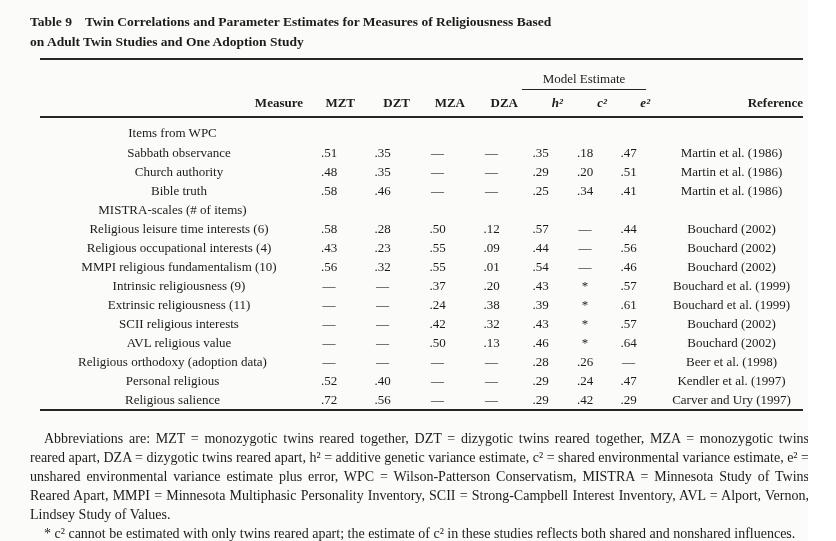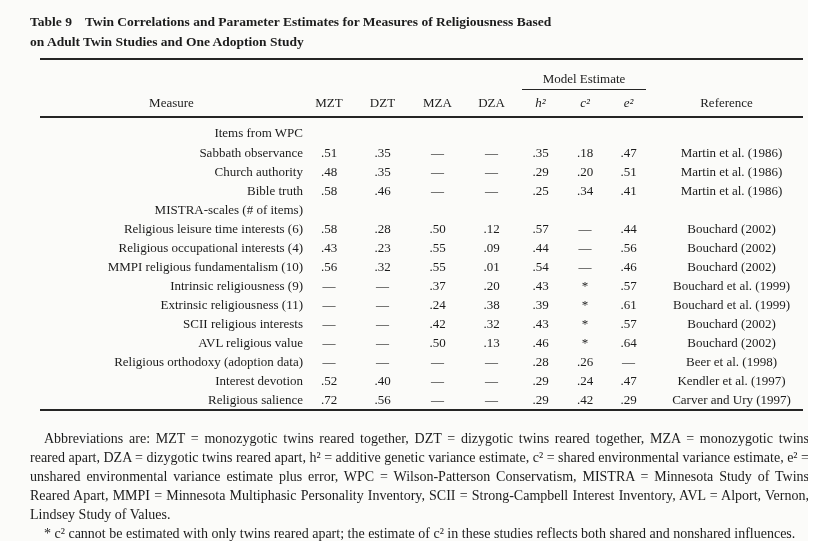--- a/index.html
+++ b/index.html
@@ -44,40 +44,40 @@
   .group-label {
     display: block;
     margin: 0 4px;
     text-align: center;
     border-bottom: 1.5px solid #252525;
     padding-bottom: 2px;
     font-size: 13px;
     white-space: nowrap;
   }
   thead tr.cols th {
-    font-weight: normal;
+    font-weight: bold;
     height: 26px;
     vertical-align: middle;
-    text-align: center;
+    text-align: right;
     border-bottom: 2px solid #252525;
     padding: 0;
     font-size: 13px;
     white-space: nowrap;
   }
   thead tr.cols th.math { font-style: italic; }
   tbody td {
     height: 19px;
     line-height: 19px;
     padding: 0;
     text-align: center;
     font-size: 13px;
     white-space: nowrap;
     overflow: hidden;
   }
-  tbody td.measure { text-align: right; padding-left: 2px; }
+  tbody td.measure { text-align: center; padding-left: 2px; }
   tbody td.measure.indent { padding-left: 15px; }
   tbody td.ref { text-align: center; padding-left: 10px; }
   tbody tr:first-child td { padding-top: 3px; height: 22px; }
   .footnotes {
     position: absolute;
     left: 30px;
     top: 429px;
     width: 779px;
     font-size: 14px;
     line-height: 19px;
@@ -266,21 +266,21 @@
             <td>—</td>
             <td>—</td>
             <td>—</td>
             <td>—</td>
             <td>.28</td>
             <td>.26</td>
             <td>—</td>
             <td class="ref">Beer et al. (1998)</td>
           </tr>
           <tr>
-            <td class="measure">Interest devotion</td>
+            <td class="measure">Personal religious</td>
             <td>.52</td>
             <td>.40</td>
             <td>—</td>
             <td>—</td>
             <td>.29</td>
             <td>.24</td>
             <td>.47</td>
             <td class="ref">Kendler et al. (1997)</td>
           </tr>
           <tr>

